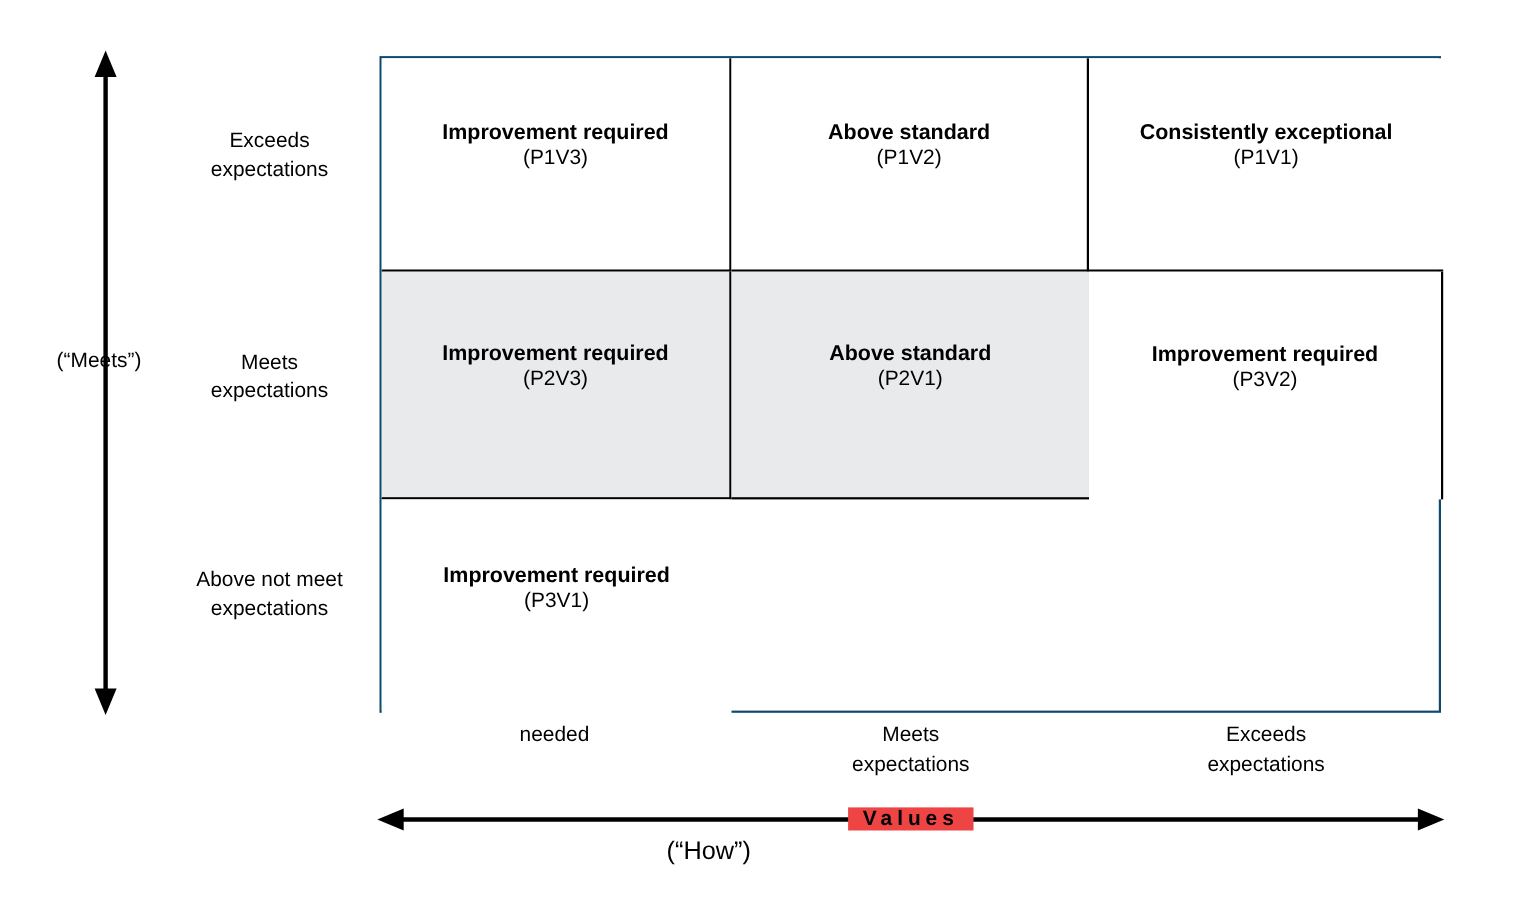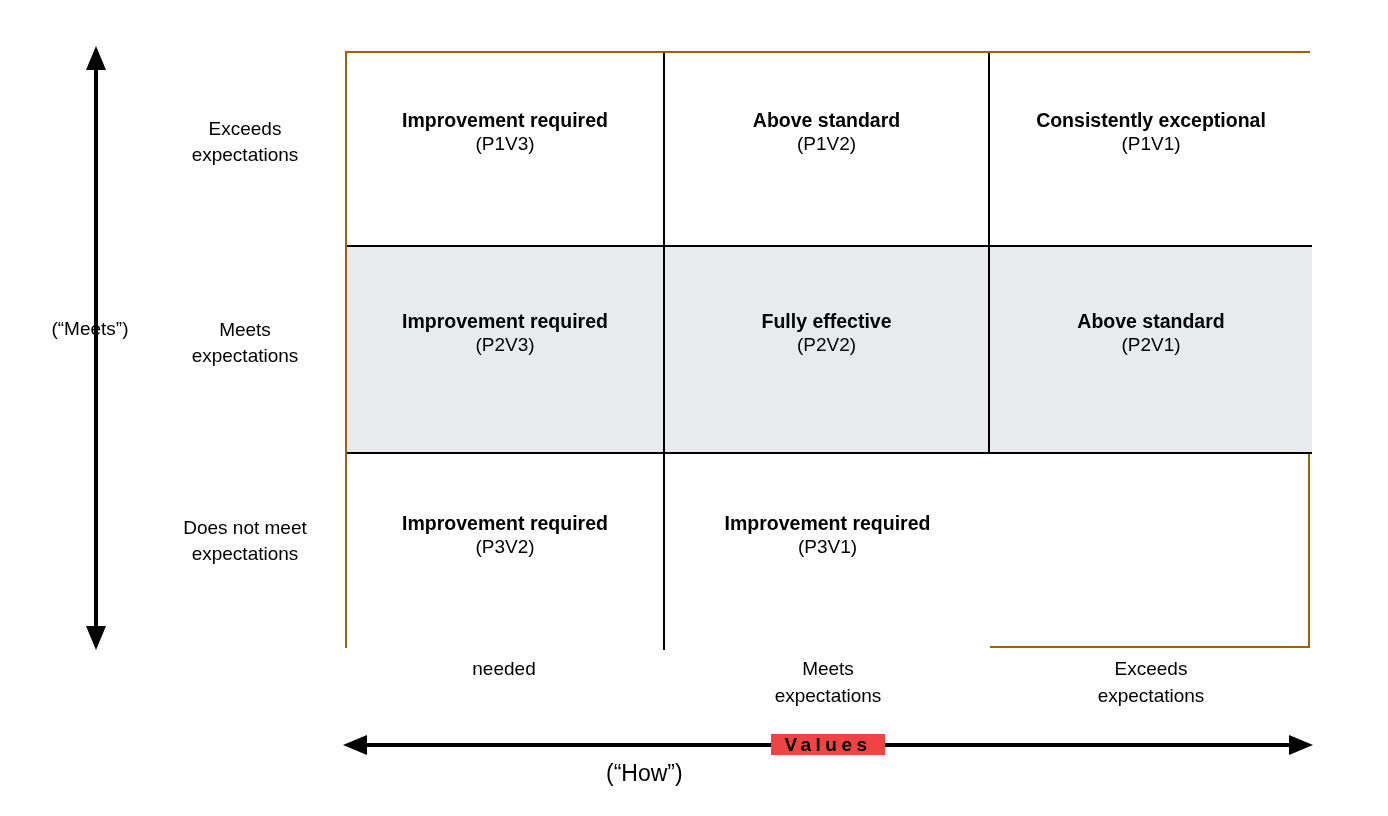--- a/index.html
+++ b/index.html
@@ -53,21 +53,21 @@
   
   #matrix {
     position: absolute;
     left: 345px;
     top: 51px;
     width: 965px;
     height: 597px;
     display: grid;
     grid-template-columns: 318px 325px 322px;
     grid-template-rows: 194px 207px 196px;
-    border: 2px solid #a16207;
+    border: 2px solid #0c4a6e;
     box-sizing: border-box;
     background: #ffffff;
   }
   .cell {
     box-sizing: border-box;
     border-right: 2px solid #000000;
     border-bottom: 2px solid #000000;
     display: flex;
     flex-direction: column;
     align-items: center;
@@ -159,21 +159,21 @@
 
 <div class="row-label r0">
   <div>Exceeds</div>
   <div>expectations</div>
 </div>
 <div class="row-label r1">
   <div>Meets</div>
   <div>expectations</div>
 </div>
 <div class="row-label r2">
-  <div>Does not meet</div>
+  <div>Above not meet</div>
   <div>expectations</div>
 </div>
 
 <div id="matrix">
 
   <div class="cell">
     <div class="cell-title">Improvement required</div>
     <div class="cell-code">(P1V3)</div>
   </div>
   <div class="cell">
@@ -181,24 +181,20 @@
     <div class="cell-code">(P1V2)</div>
   </div>
   <div class="cell col-last">
     <div class="cell-title">Consistently exceptional</div>
     <div class="cell-code">(P1V1)</div>
   </div>
 
   <div class="cell shaded">
     <div class="cell-title">Improvement required</div>
     <div class="cell-code">(P2V3)</div>
-  </div>
-  <div class="cell shaded">
-    <div class="cell-title">Fully effective</div>
-    <div class="cell-code">(P2V2)</div>
   </div>
   <div class="cell shaded col-last">
     <div class="cell-title">Above standard</div>
     <div class="cell-code">(P2V1)</div>
   </div>
 
   <div class="cell row-last">
     <div class="cell-title">Improvement required</div>
     <div class="cell-code">(P3V2)</div>
   </div>

